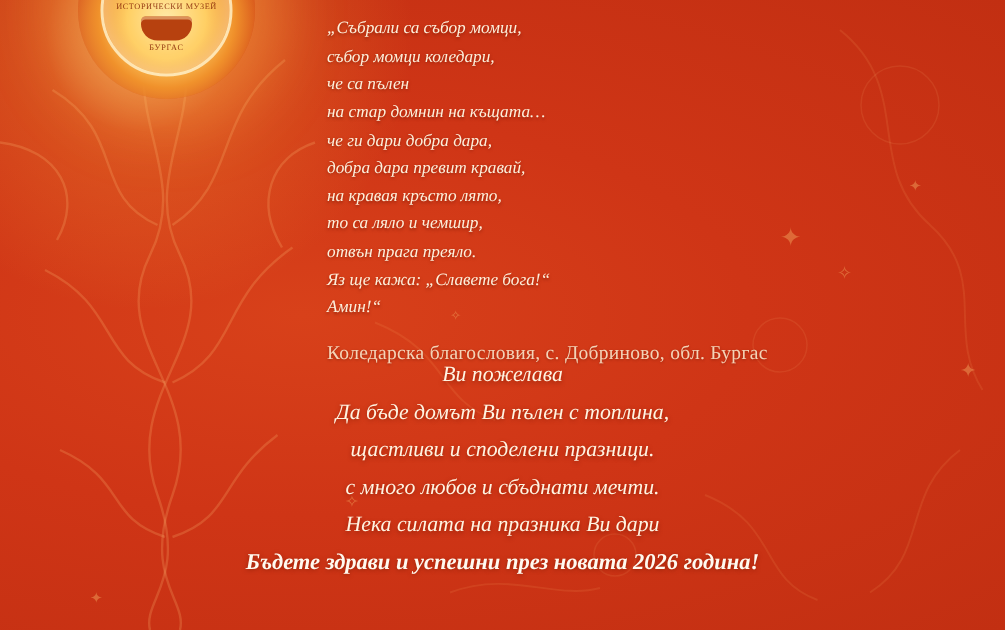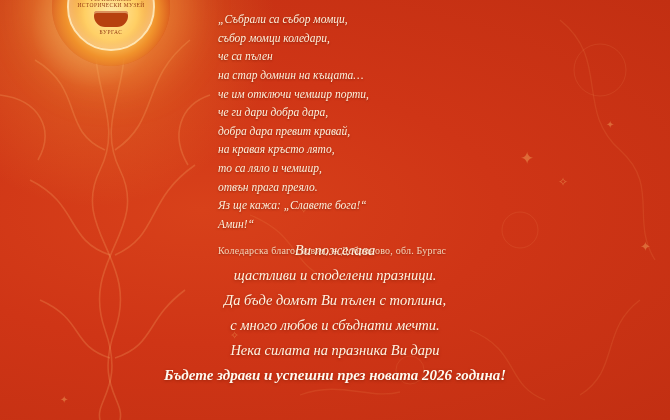--- a/index.html
+++ b/index.html
@@ -100,21 +100,21 @@
     color: #fdf0dc;
     font-style: italic;
     font-size: 11.5px;
     line-height: 1.62;
     text-shadow: 0 1px 2px rgba(110,22,4,0.55);
   }
   .poem .line { white-space: pre; font-style: italic; }
   .poem .src {
     margin-top: 9px;
     font-style: normal;
-    font-size: 10px;
+    font-size: 13px;
     letter-spacing: 0.2px;
     color: #f6dcc0;
     opacity: 0.95;
   }
 
   
   .greeting {
     position: absolute;
     left: 0;
     top: 238px;
@@ -181,33 +181,32 @@
       <div class="emblem-shape"></div>
       <div class="emblem-bot">БУРГАС</div>
     </div>
   </div>
 
   <div class="poem">
     <div class="line">„Събрали са събор момци,</div>
     <div class="line">събор момци коледари,</div>
     <div class="line">че са пълен</div>
     <div class="line">на стар домнин на къщата…</div>
-    <div class="line">че им отключи чемшир порти,</div>
     <div class="line">че ги дари добра дара,</div>
     <div class="line">добра дара превит кравай,</div>
     <div class="line">на кравая кръсто лято,</div>
     <div class="line">то са ляло и чемшир,</div>
     <div class="line">отвън прага преяло.</div>
     <div class="line">Яз ще кажа: „Славете бога!“</div>
     <div class="line">Амин!“</div>
     <div class="src">Коледарска благословия, с. Добриново, обл. Бургас</div>
   </div>
 
   <div class="greeting">
     <div class="g-line">Ви пожелава</div>
+    <div class="g-line">Да бъде домът Ви пълен с топлина,</div>
     <div class="g-line">щастливи и споделени празници.</div>
-    <div class="g-line">Да бъде домът Ви пълен с топлина,</div>
     <div class="g-line">с много любов и сбъднати мечти.</div>
     <div class="g-line">Нека силата на празника Ви дари</div>
     <div class="g-line g-last">Бъдете здрави и успешни през новата 2026 година!</div>
   </div>
 
 </div>
 
 </body></html>

